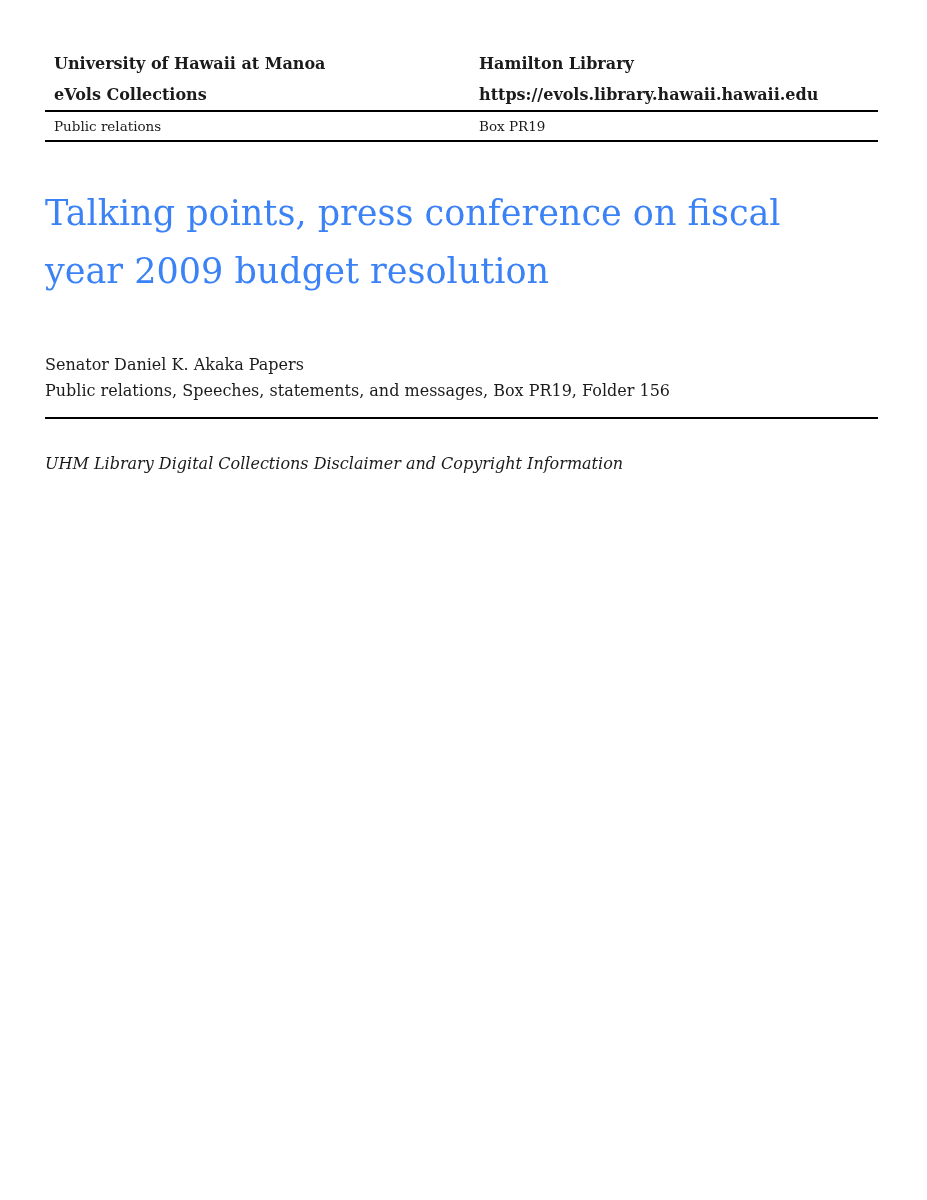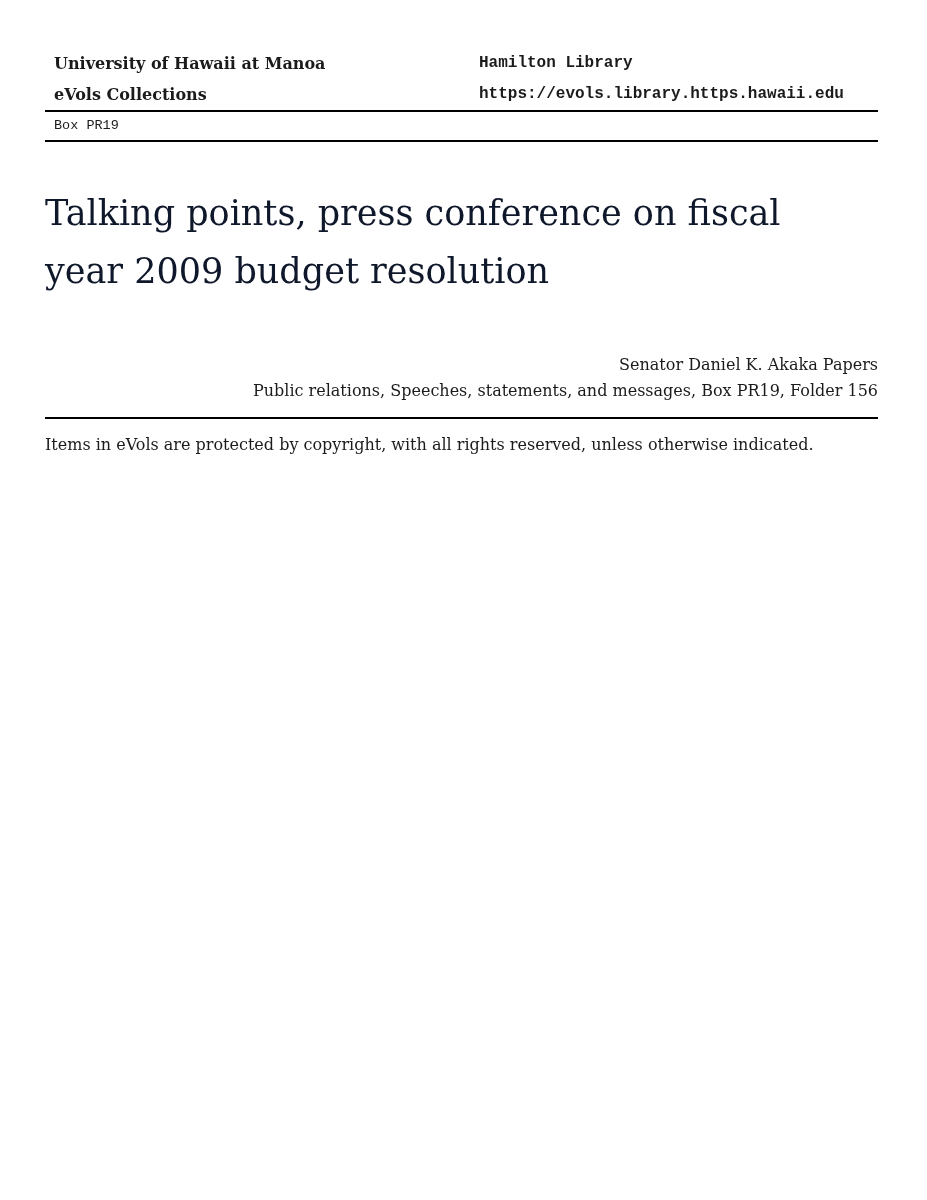--- a/index.html
+++ b/index.html
@@ -23,21 +23,20 @@
     display: flex;
   }
   .col-left {
     width: 425px;
     padding-left: 9px;
     flex-shrink: 0;
   }
   .col-right {
     flex: 1;
     padding-left: 9px;
-    font-family: Liberation Mono, monospace;
   }
   .hdr-main {
     padding-top: 48px;
   }
   .hdr-main .col-left div,
   .hdr-main .col-right div {
     font-weight: bold;
     font-size: 16px;
     line-height: 31px;
     white-space: nowrap;
@@ -50,27 +49,26 @@
     font-size: 13.5px;
     line-height: 28px;
     white-space: nowrap;
   }
   h1.doc-title {
     margin-top: 42px;
     font-size: 35px;
     font-weight: normal;
     line-height: 58px;
     max-width: 740px;
-    color: #0f172a;
+    color: #3b82f6;
   }
   .meta {
     margin-top: 52px;
     font-size: 16px;
     line-height: 26px;
-    text-align: right;
   }
   .rule-meta {
     margin-top: 13px;
   }
   p.copyright {
     margin-top: 14px;
     font-size: 16px;
     line-height: 24px;
   }
   p.disclaimer {
@@ -86,40 +84,43 @@
 <div class="page">
   <div class="content">
 
     <div class="hdr-row hdr-main">
       <div class="col-left">
         <div>University of Hawaii at Manoa</div>
         <div>eVols Collections</div>
       </div>
       <div class="col-right">
         <div>Hamilton Library</div>
-        <div>https://evols.library.https.hawaii.edu</div>
+        <div>https://evols.library.hawaii.hawaii.edu</div>
       </div>
     </div>
 
     <div class="rule"></div>
 
     <div class="hdr-row hdr-sub">
+      <div class="col-left">
+        <div>Public relations</div>
+      </div>
       <div class="col-right">
         <div>Box PR19</div>
       </div>
     </div>
 
     <div class="rule"></div>
 
     <h1 class="doc-title">Talking points, press conference on fiscal year 2009 budget resolution</h1>
 
     <div class="meta">
       <div>Senator Daniel K. Akaka Papers</div>
       <div>Public relations, Speeches, statements, and messages, Box PR19, Folder 156</div>
     </div>
 
     <div class="rule rule-meta"></div>
 
-    <p class="copyright">Items in eVols are protected by copyright, with all rights reserved, unless otherwise indicated.</p>
 
+    <p class="disclaimer">UHM Library Digital Collections Disclaimer and Copyright Information</p>
 
   </div>
 </div>
 
 </body></html>

